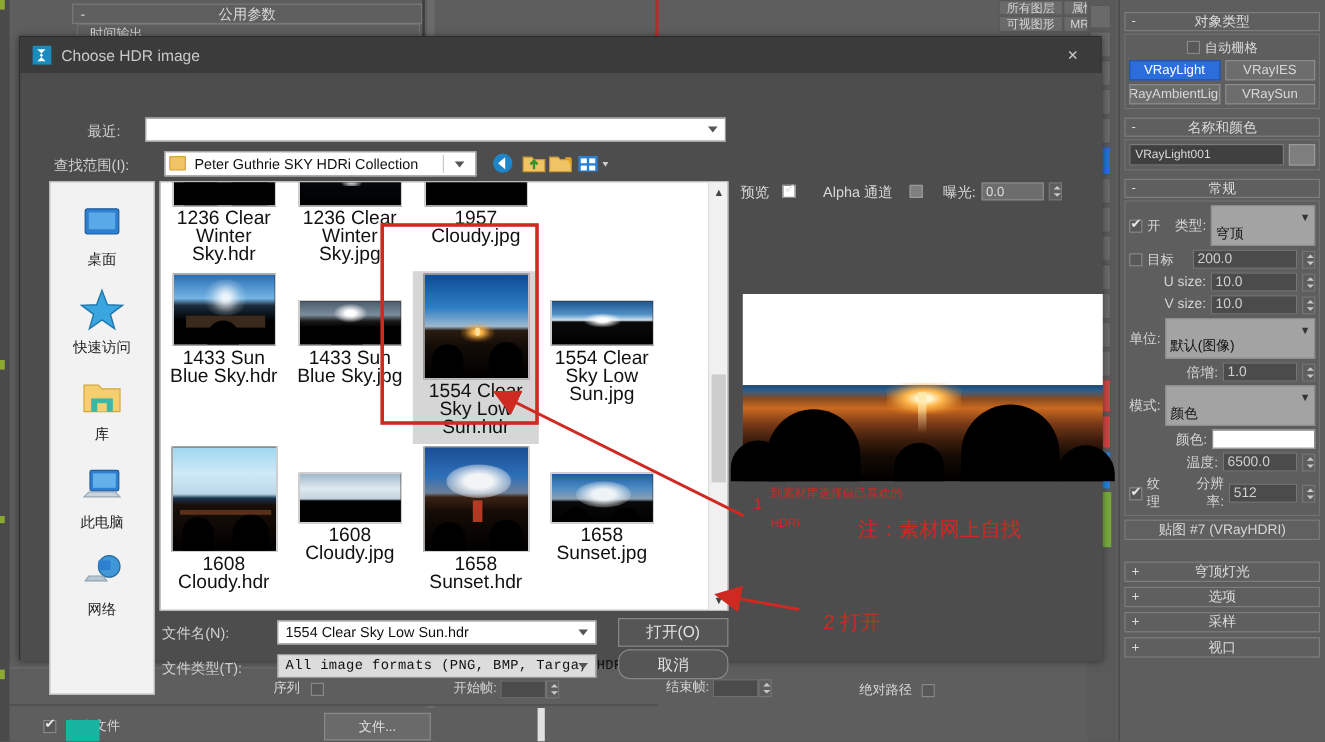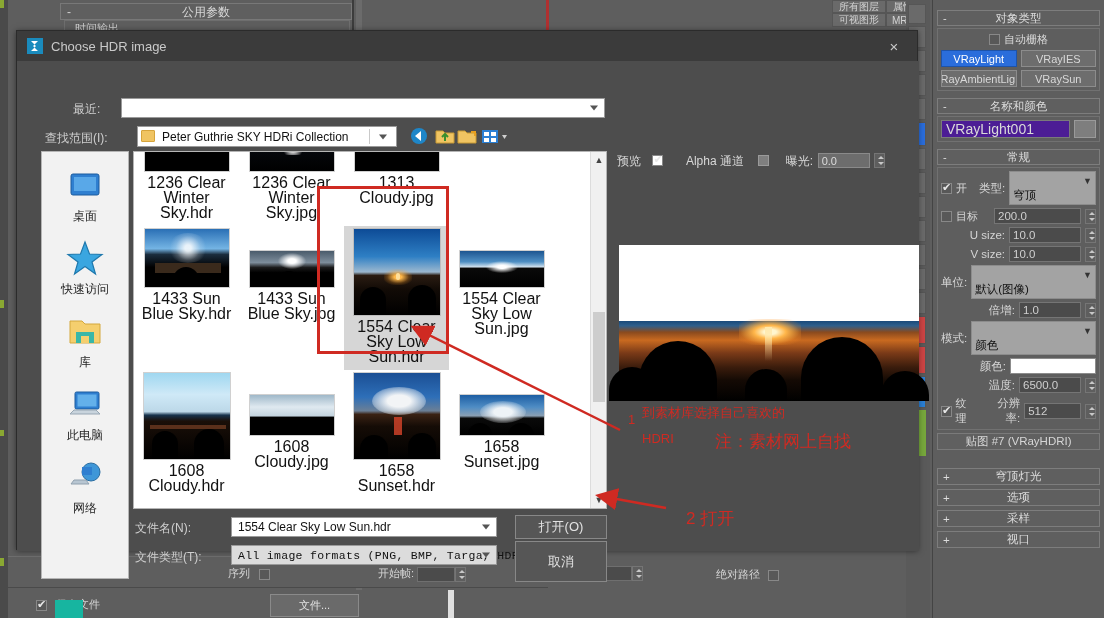--- a/index.html
+++ b/index.html
@@ -60,22 +60,22 @@
      border-left:1px solid #444; }
   .rp-bar { position:relative; margin:3px 4px 0 4px; height:16px; background:#5f5f5f;
      border:1px solid #7d7d7d; color:#dcdcdc; font-size:11.5px;
      display:flex; align-items:center; justify-content:center; }
   .rp-bar .sgn { position:absolute; left:5px; font-size:11px; }
   .rp-group { margin:2px 4px 0 4px; border:1px solid #717171; padding:3px; }
   .rp-row { display:flex; align-items:center; gap:4px; margin-bottom:3px; font-size:11px; color:#d8d8d8; }
   .objbtn { flex:1; height:17px; background:#6d6d6d; border:1px solid #8c8c8c;
      color:#d8d8d8; font-size:11px; display:flex; align-items:center; justify-content:center; overflow:hidden; white-space:nowrap;}
   .objbtn.sel { background:#2a6ddb; border:1px solid #1e53a8; color:#fff; }
-  .namefield { flex:1; height:18px; background:#4c1d95; border:1px solid #7a7a7a;
-     color:#d9d9d9; font-size:14px; padding:1px 4px; line-height:15px; overflow:hidden; }
+  .namefield { flex:1; height:18px; background:#404040; border:1px solid #7a7a7a;
+     color:#d9d9d9; font-size:10px; padding:1px 4px; line-height:15px; overflow:hidden; }
   .swatch { width:22px; height:18px; background:#7e7e7e; border:1px solid #9a9a9a; }
   .lbl { color:#d5d5d5; font-size:11.5px; text-align:right; }
   .numfield { background:#4b4b4b; border:1px solid #757575; color:#cfcfcf;
      font-size:11.5px; height:16px; line-height:14px; padding:0 3px; overflow:hidden; }
   .dropfield { background:#a3a3a3; border:1px solid #8c8c8c; color:#111;
      font-size:11.5px; height:17px; line-height:15px; padding:16px 3px; position:relative; overflow:hidden; }
   .dropfield .cv { position:absolute; right:3px; top:2px; font-size:9px; color:#333; }
   .whitefield { background:#fff; border:1px solid #8c8c8c; height:16px; }
   .maptext { margin:3px 4px 0 4px; height:17px; background:#606060; border:1px solid #7a7a7a;
      color:#d6d6d6; font-size:11.5px; display:flex; align-items:center; justify-content:center; }
@@ -153,24 +153,24 @@
 
   
   #fn-label { position:absolute; left:118px; top:489px; }
   #fn-combo { position:absolute; left:214px; top:486px; width:266px; height:20px; }
   #ft-label { position:absolute; left:118px; top:518px; }
   #ft-combo { position:absolute; left:214px; top:514px; width:266px; height:20px; background:#dcdcdc; }
   #ft-combo .val { font-family:"Liberation Mono", monospace; font-size:11.5px; letter-spacing:.3px; }
   .dlg-btn { position:absolute; background:#565656; border:1px solid #888;
      color:#e2e2e2; font-size:13px; display:flex; align-items:center; justify-content:center; }
   #btn-open { left:498px; top:484px; width:92px; height:24px; }
-  #btn-cancel { left:498px; top:510px; width:92px; height:41px; }
-
-  
-  .ann { position:absolute; color:#cf2a22; font-size:13px; white-space:nowrap; }
+  #btn-cancel { left:498px; top:510px; width:92px; height:25px;border-radius:10px; }
+
+  
+  .ann { position:absolute; color:#cf2a22; font-size:10px; white-space:nowrap; }
   #redbox { position:absolute; left:317px; top:186px; width:132px; height:168px;
      border:3px solid #cf2a22; pointer-events:none; }
   svg.arrows { position:absolute; left:0; top:0; width:1104px; height:618px; pointer-events:none; }
 
   
   #watermark { position:absolute; left:810px; top:492px; width:232px; height:108px;
      background:#27365c; display:flex; align-items:center; padding-left:20px; gap:14px; }
   #wm-text { display:flex; flex-direction:column; }
   #wm-cn { color:#fff; font-size:27px; font-weight:bold; letter-spacing:4px; line-height:32px; }
   #wm-en { color:#e6e6e6; font-size:13px; letter-spacing:2.6px; line-height:16px; margin-top:2px; }
@@ -507,21 +507,21 @@
               <div style="position:absolute;inset:0;background:linear-gradient(to bottom,#0d3b78 0%,#2a7fd0 40%,#bfe0f5 62%,#05070b 66%,#000 100%);"></div>
               <div style="position:absolute;left:30px;top:28px;width:26px;height:14px;background:radial-gradient(circle,#fff 20%,rgba(255,255,255,0) 70%);"></div>
             </div>
             <div class="cap">1236 Clear Winter Sky.jpg</div>
           </div>
           <div class="fitem">
             <div class="thumb">
               <div style="position:absolute;inset:0;background:linear-gradient(to bottom,#8e96a0 0%,#b9bfc7 35%,#6d747c 58%,#000 62%,#000 100%);"></div>
 
             </div>
-            <div class="cap">1313 Cloudy.jpg</div>
+            <div class="cap">1957 Cloudy.jpg</div>
           </div>
         </div>
 
         <div class="frow">
           <div class="fitem">
             <div class="thumb">
               <div style="position:absolute;inset:0;background:linear-gradient(to bottom,#2a6fb5 0%,#74b4e4 34%,#1b2d3e 44%,#000 66%,#000 100%);"></div>
               <div style="position:absolute;left:22px;top:4px;width:42px;height:30px;border-radius:50%;background:radial-gradient(circle,rgba(255,255,255,.85) 12%,rgba(255,255,255,.2) 48%,rgba(255,255,255,0) 70%);"></div>
               <div style="position:absolute;left:10px;top:34px;width:66px;height:10px;background:#3a2a1c;"></div>
               <div style="position:absolute;left:28px;top:38px;width:26px;height:22px;background:#000;border-radius:13px 13px 0 0;"></div>

